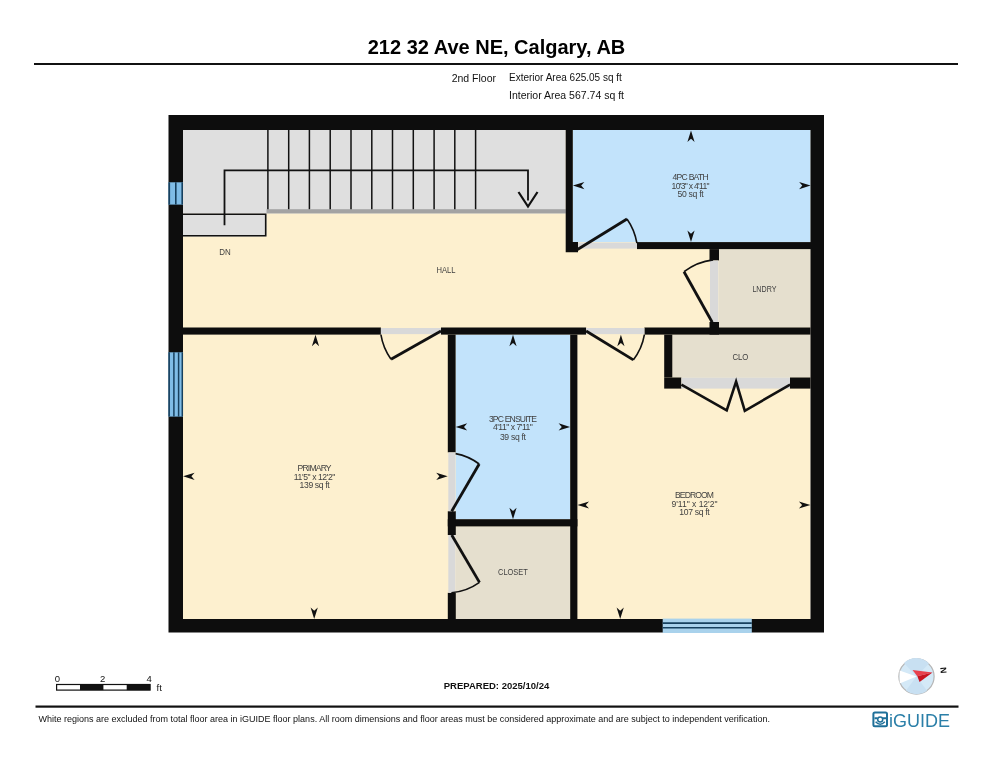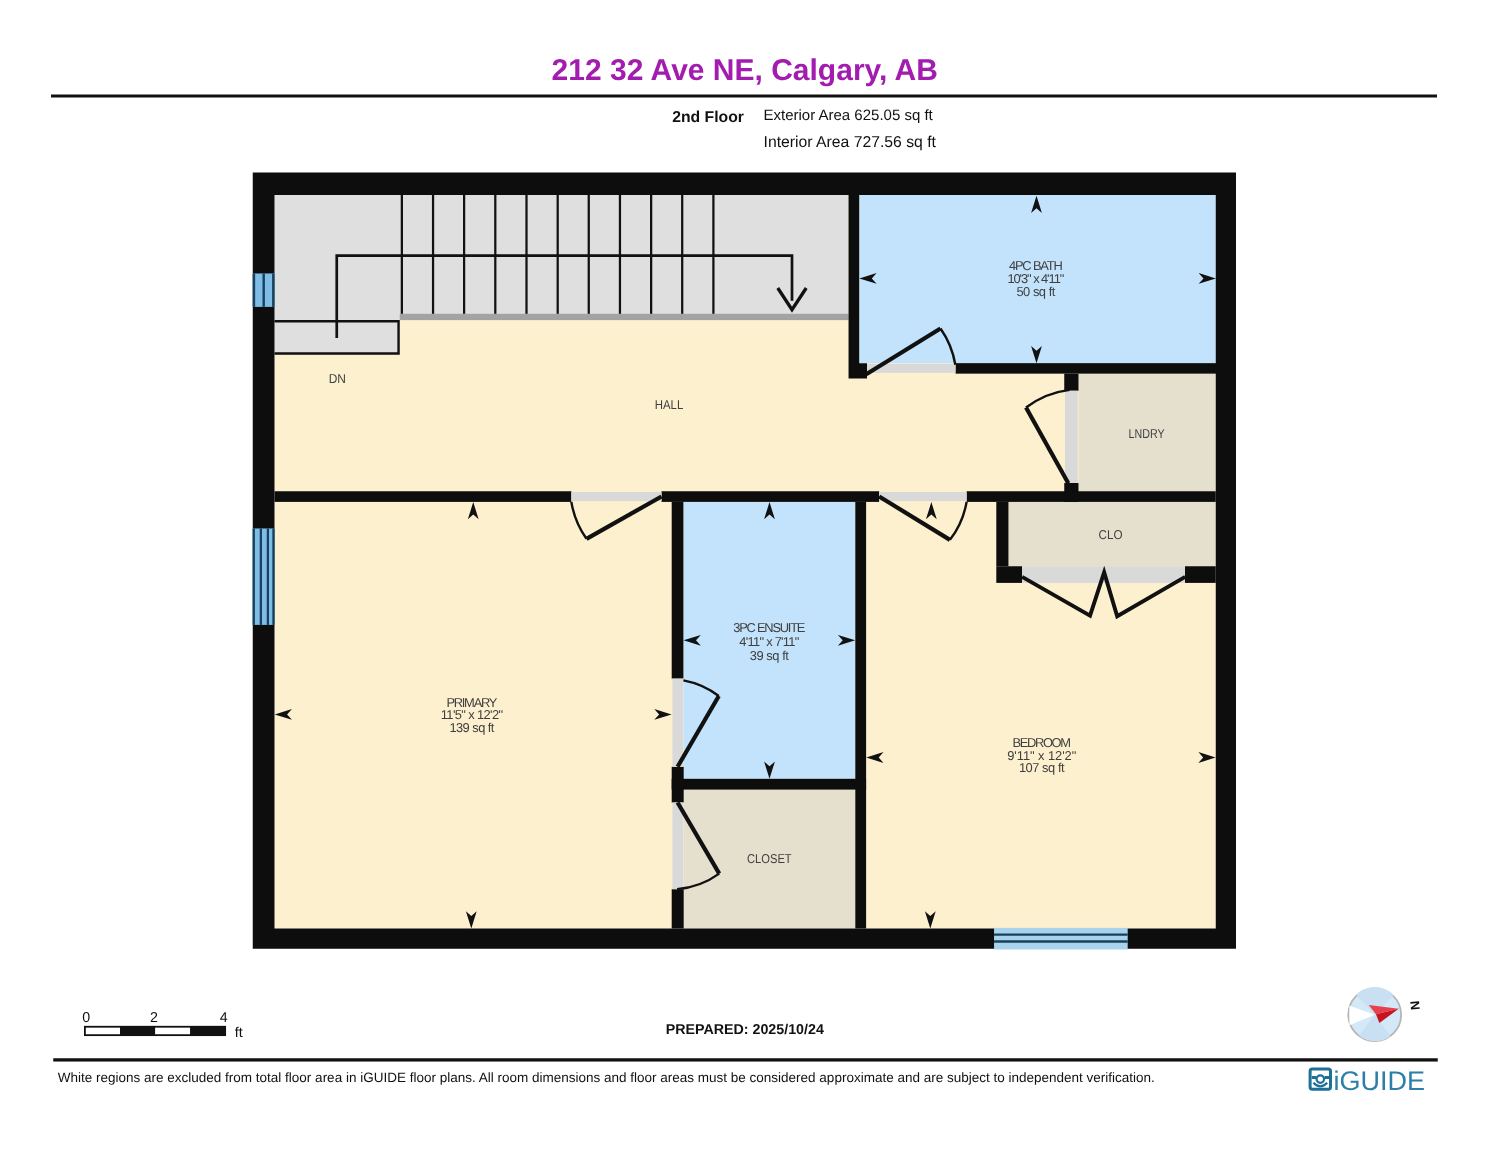--- a/index.html
+++ b/index.html
@@ -3,29 +3,29 @@
 <meta charset="utf-8">
 <style>
 html,body{margin:0;padding:0;background:#ffffff;}
 body{width:993px;height:768px;position:relative;font-family:"Liberation Sans",sans-serif;overflow:hidden;}
 .abs{position:absolute;}
 svg text{font-family:"Liberation Sans",sans-serif;}
 </style>
 </head>
 <body>
 
-<div class="abs" style="left:0;top:36px;width:993px;text-align:center;font-size:20px;font-weight:bold;color:#a21caf;">212 32 Ave NE, Calgary, AB</div>
+<div class="abs" style="left:0;top:36px;width:993px;text-align:center;font-size:20px;font-weight:bold;color:#000000;">212 32 Ave NE, Calgary, AB</div>
 
 <div class="abs" style="left:34px;top:63px;width:924px;height:2.4px;background:#111;"></div>
 
-<div class="abs" style="left:0;top:71.5px;width:496px;text-align:right;font-size:10.5px;font-weight:bold;color:#111;">2nd Floor</div>
+<div class="abs" style="left:0;top:71.5px;width:496px;text-align:right;font-size:10.5px;font-weight:normal;color:#111;">2nd Floor</div>
 
 <div class="abs" style="left:509px;top:71.5px;font-size:10px;color:#111;">Exterior Area 625.05 sq ft</div>
 
-<div class="abs" style="left:509px;top:88.5px;font-size:10.5px;color:#111;">Interior Area 727.56 sq ft</div>
+<div class="abs" style="left:509px;top:88.5px;font-size:10.5px;color:#111;">Interior Area 567.74 sq ft</div>
 
 <svg class="abs" style="left:0;top:0;" width="993" height="768" viewBox="0 0 993 768">
 
 <rect x="183" y="130" width="627.5" height="489" fill="#fdf0cf"></rect>
 
 <rect x="183" y="130" width="382.7" height="83.4" fill="#dfdfdf"></rect>
 
 <rect x="266.5" y="209.2" width="299.2" height="4.2" fill="#a3a3a3"></rect>
 
 <g>

